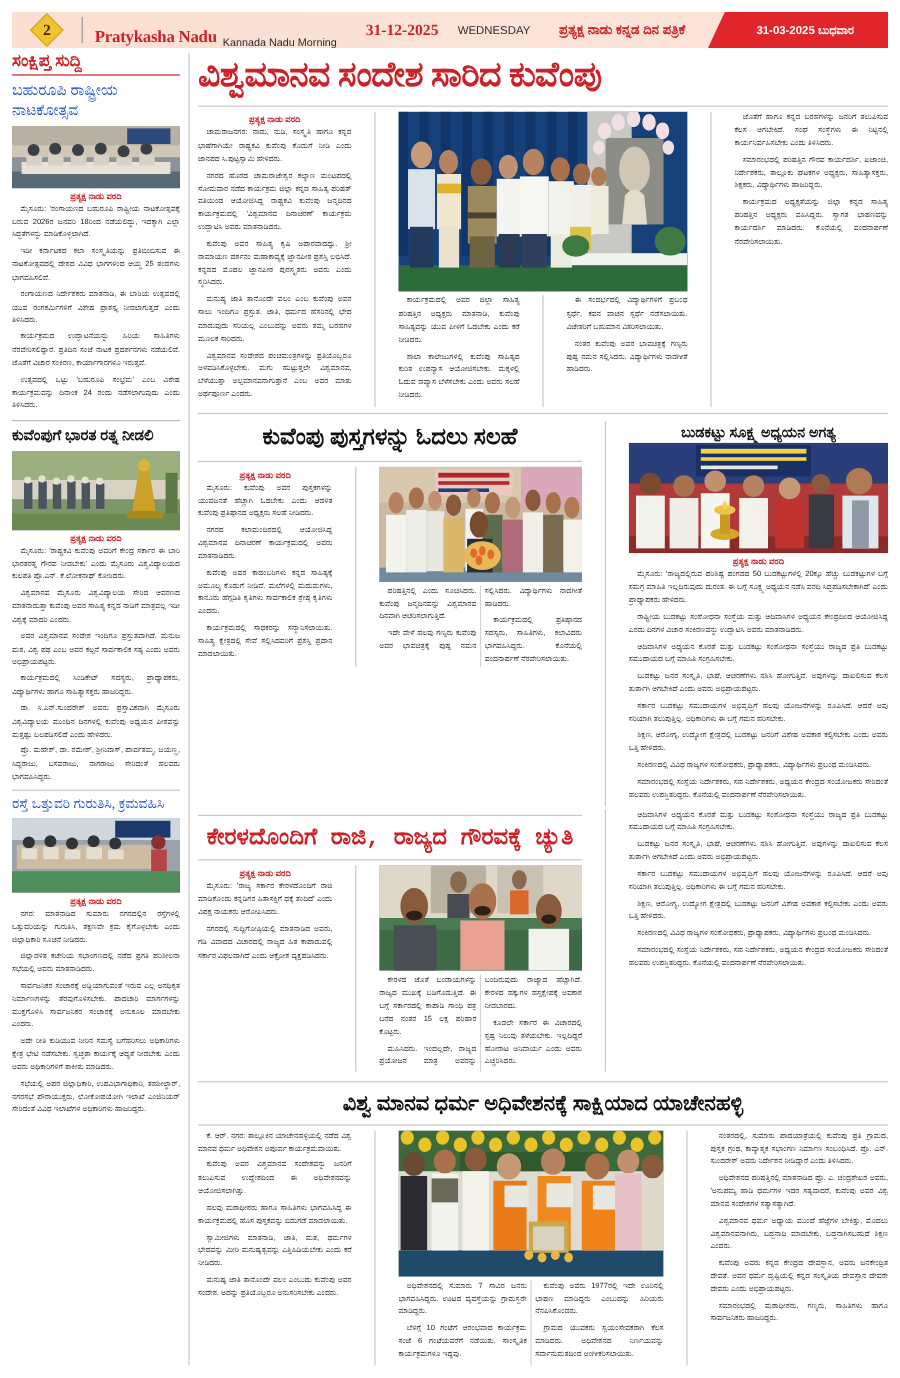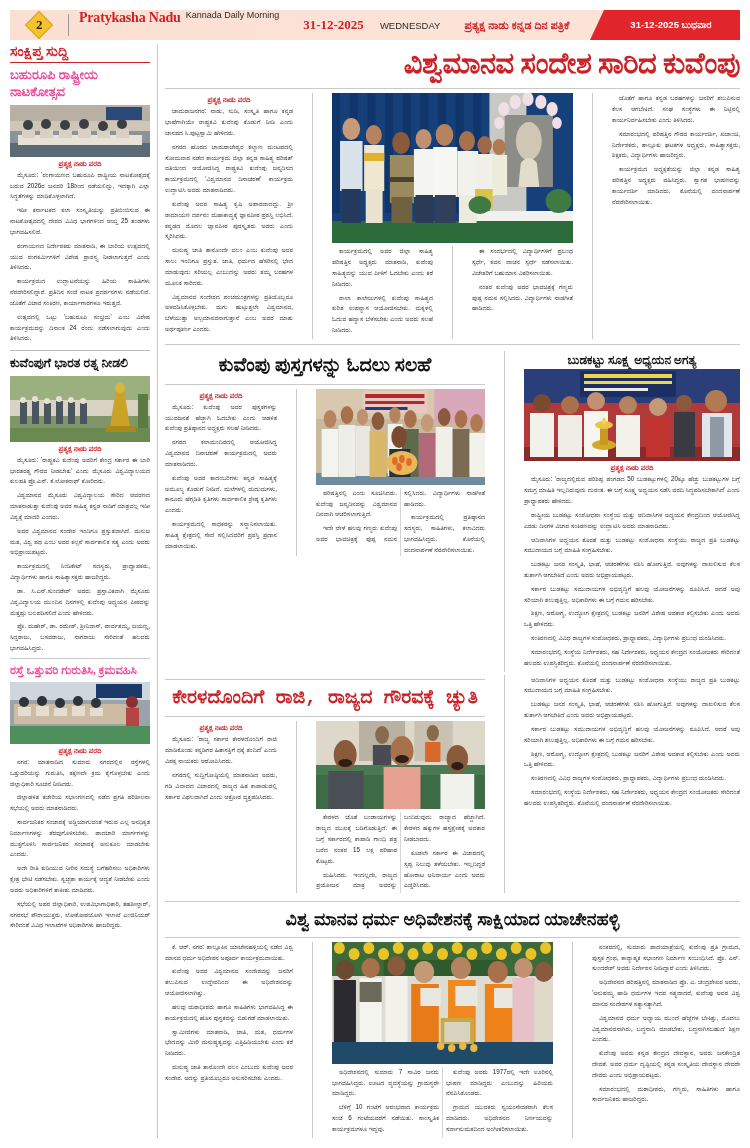--- a/index.html
+++ b/index.html
@@ -42,21 +42,21 @@
     display: flex; align-items: center; justify-content: center;
     border: 1px solid #d9a71c;
   }
   .diamond span {
     transform: rotate(-45deg);
     font-size: 13px; font-weight: bold; color: #3a2a06;
     font-family: "Liberation Serif", serif;
   }
   .mh-div { width: 1px; background: #9a9a9a; margin: 4px 0; }
   .mh-title {
-    display: flex; align-items: flex-start; gap: 5px;
+    display: flex; align-items: flex-end; gap: 5px;
     padding: 0 10px;
     white-space: nowrap;
   }
   .mh-brand {
     font-size: 14px; font-weight: bold; color: #cc2127;
     font-family: "Liberation Serif", serif;
     letter-spacing: -0.2px;
   }
   .mh-sub { font-size: 9px; color: #2b2b2b; }
   .mh-date-wrap {
@@ -94,21 +94,21 @@
 
   
   .sb-kicker {
     font-size: 14px; font-weight: bold; color: #cc2127;
     font-family: "Liberation Serif", serif;
     padding-bottom: 2px;
     border-bottom: 1.5px solid #cc2127;
     margin-bottom: 4px;
   }
   .sb-head {
-    font-size: 13px; font-weight: bold; color: #ec4899;
+    font-size: 13px; font-weight: normal; color: #1d4ed8;
     line-height: 1.3; margin-bottom: 4px;
     font-family: "Liberation Serif", serif;
   }
   .sb-head-2 {
     font-size: 12.5px; font-weight: bold; color: #111;
     line-height: 1.25; margin: 6px 0 4px;
     font-family: "Liberation Serif", serif;
     border-top: 1px solid #bbb; padding-top: 5px;
   }
 
@@ -121,21 +121,21 @@
   }
 
   
   .txt { font-size: 6.3px; line-height: 1.72; color: #1a1a1a; text-align: justify; }
   .txt p { margin-bottom: 3px; text-indent: 7px; }
   .cols2 { column-count: 2; column-gap: 7px; column-rule: 1px solid #d5d5d5; }
 
   
   .hl-main {
     font-size: 29px; font-weight: bold; color: #cc2127;
-    text-align: right; font-family: "Liberation Serif", serif;
+    text-align: left; font-family: "Liberation Serif", serif;
     line-height: 1.15; letter-spacing: -0.5px;
     padding: 3px 0 4px;
   }
   .hl-blk {
     font-size: 19px; font-weight: bold; color: #111;
     text-align: center; font-family: "Liberation Serif", serif;
     line-height: 1.2; padding: 3px 0;
   }
   .hl-sm {
     font-size: 12px; font-weight: bold; color: #111;
@@ -158,28 +158,28 @@
 
   <div class="masthead">
     <div class="mh-pageno">
       <div class="diamond">
         <span>2</span>
       </div>
     </div>
     <div class="mh-div"></div>
     <div class="mh-title">
       <span class="mh-brand">Pratykasha Nadu</span>
-      <span class="mh-sub">Kannada Daily Morning</span>
+      <span class="mh-sub">Kannada Nadu Morning</span>
     </div>
     <div class="mh-date-wrap">
       <span class="mh-date">31-12-2025</span>
       <span class="mh-day">WEDNESDAY</span>
     </div>
     <div class="mh-kn">ಪ್ರತ್ಯಕ್ಷ ನಾಡು ಕನ್ನಡ ದಿನ ಪತ್ರಿಕೆ</div>
-    <div class="mh-redbox">31-12-2025 ಬುಧವಾರ</div>
+    <div class="mh-redbox">31-03-2025 ಬುಧವಾರ</div>
   </div>
 
   <div class="body-grid">
 
     <div class="col-left">
 
       <div class="sb-kicker">ಸಂಕ್ಷಿಪ್ತ ಸುದ್ದಿ</div>
 
       <div>
         <div class="sb-head">ಬಹುರೂಪಿ ರಾಷ್ಟ್ರೀಯ ನಾಟಕೋತ್ಸವ</div>

